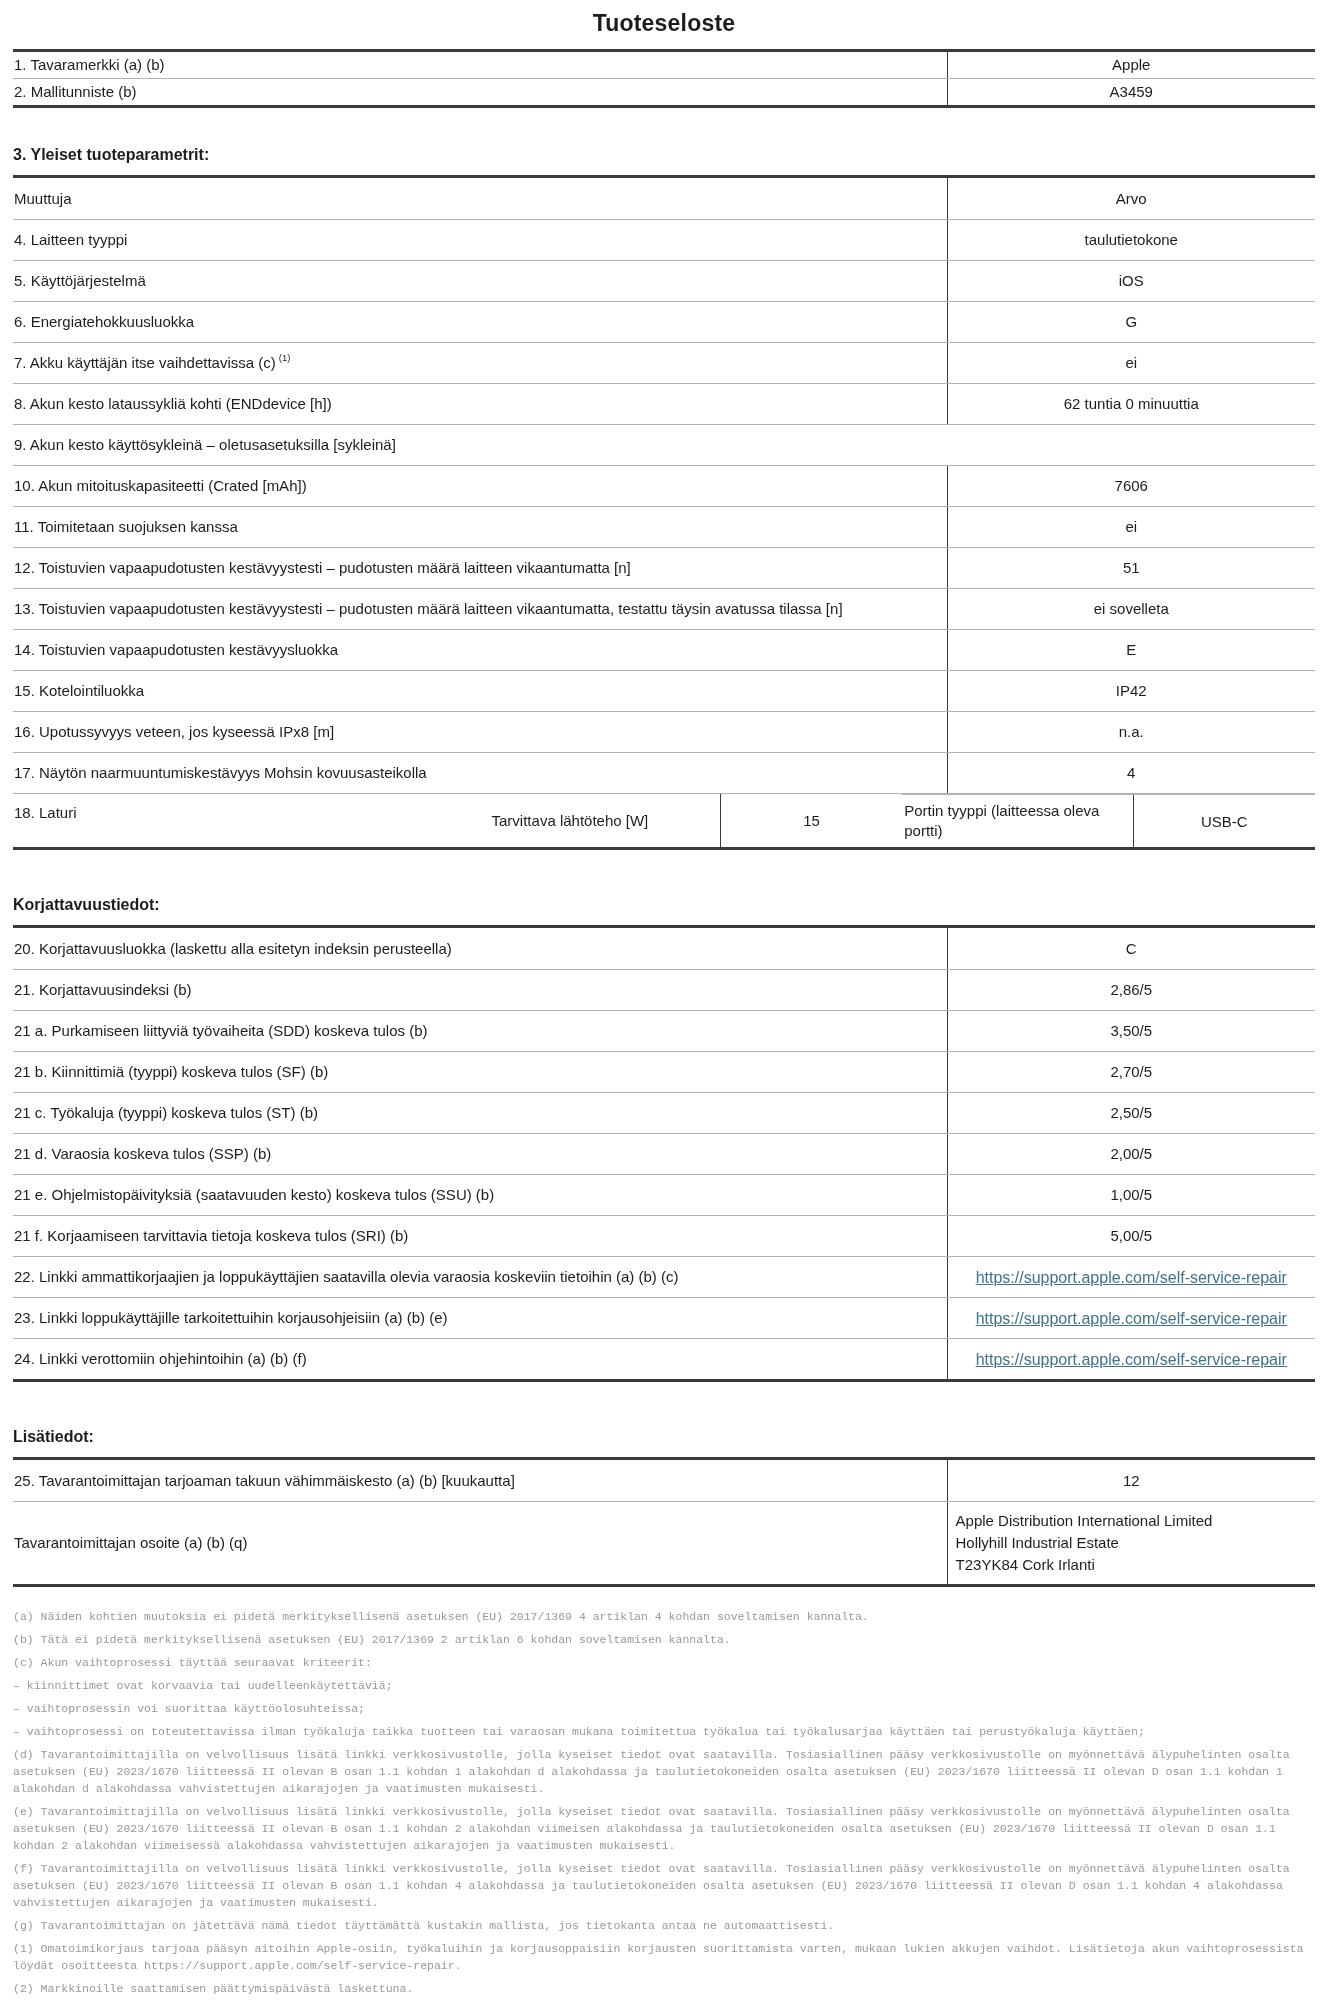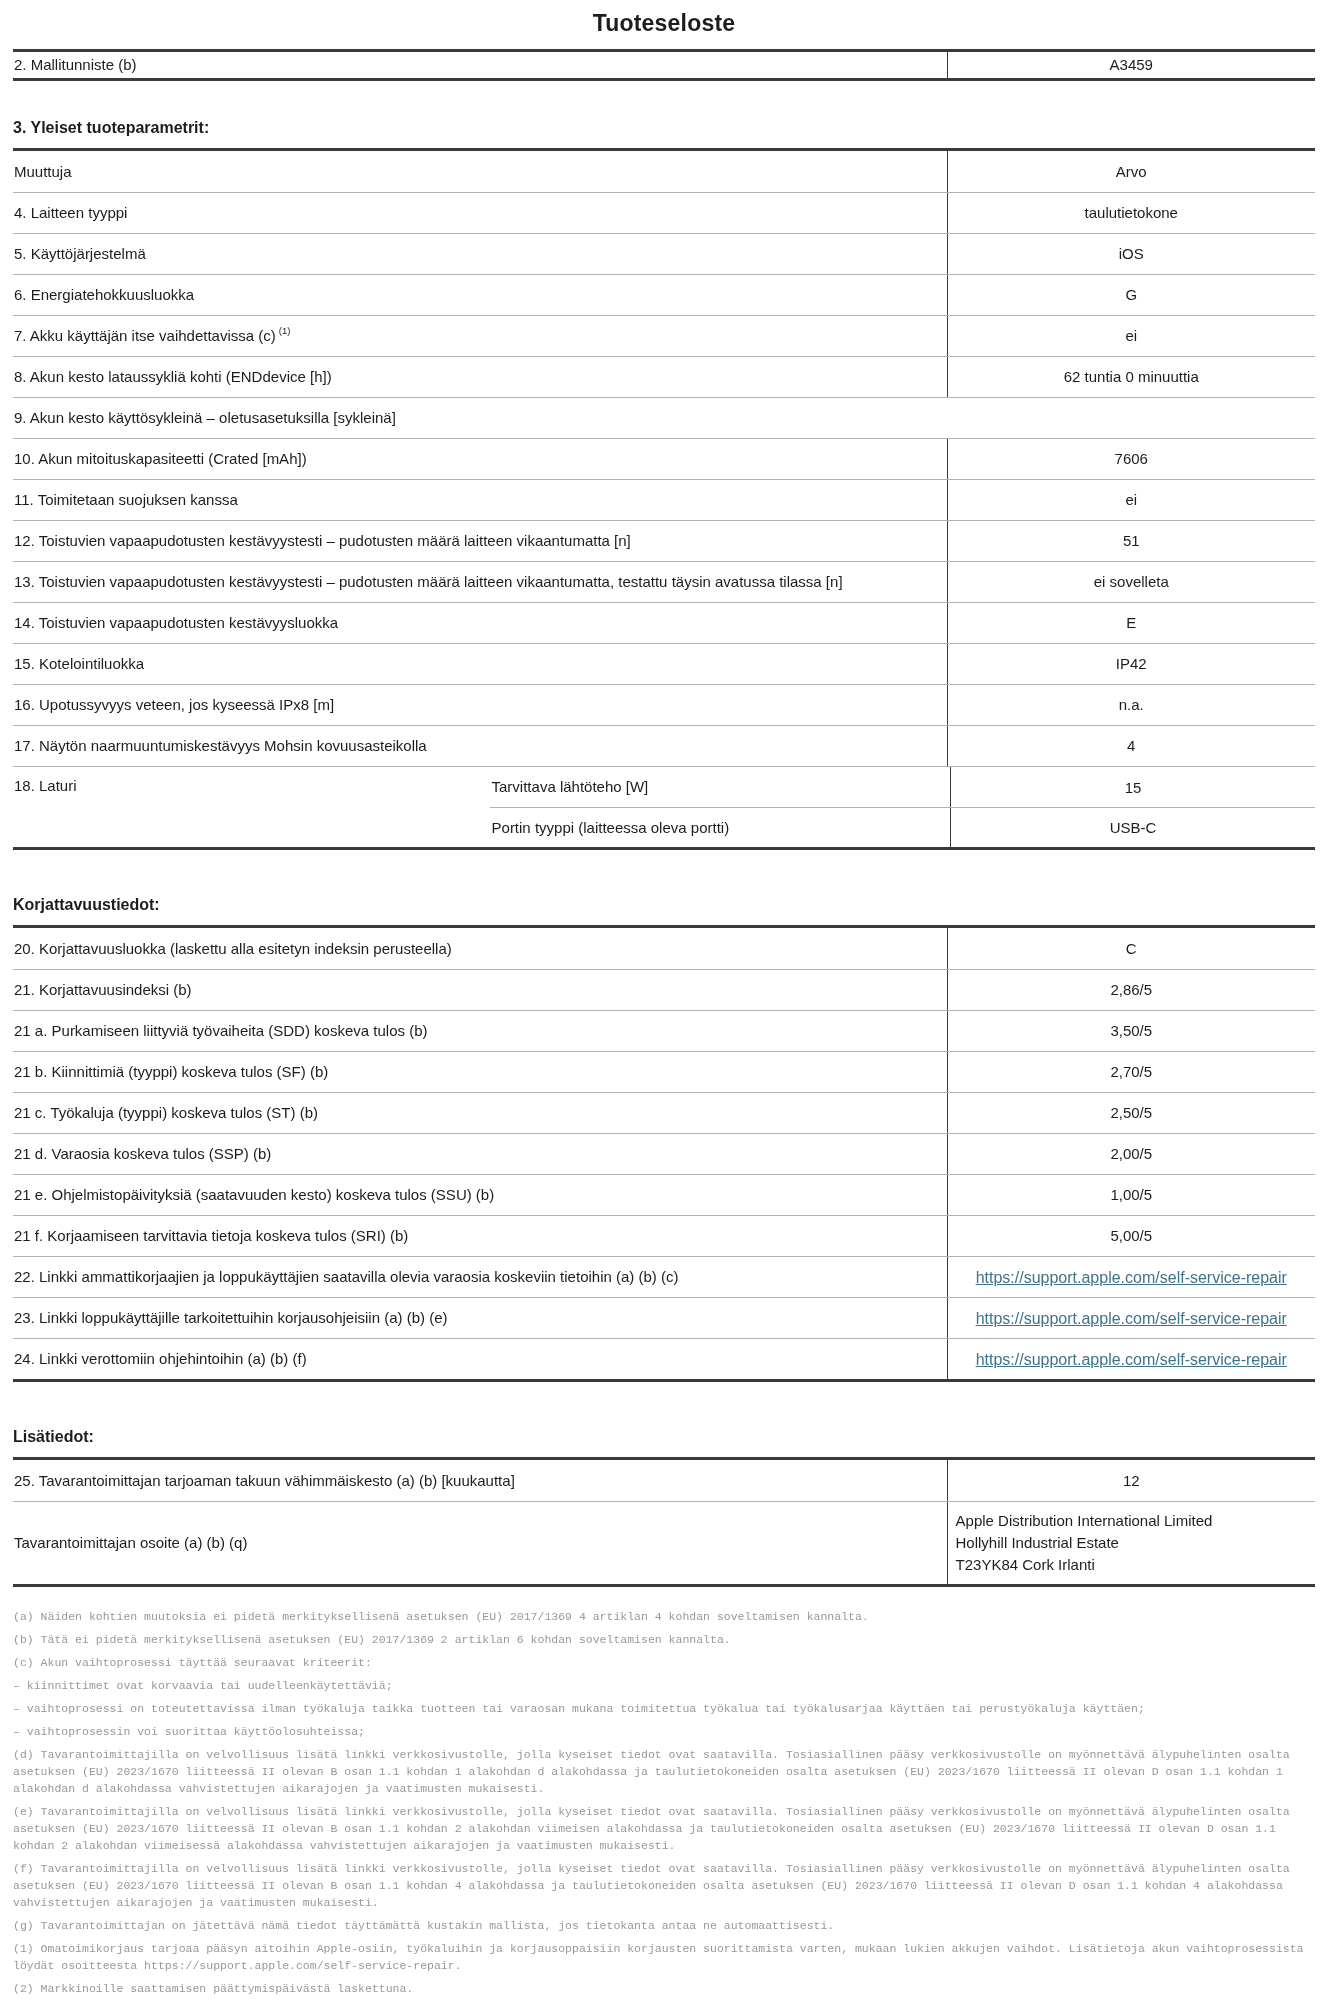--- a/index.html
+++ b/index.html
@@ -63,21 +63,21 @@
 
   
   .charger-lbl {
     width: 36.6%;
     padding: 6px 8px 6px 1px;
     font-size: 15px;
     display: flex;
     align-items: flex-start;
     padding-top: 10px;
   }
-  .charger-sub { width: 63.4%; display: flex; flex-direction: column; }
+  .charger-sub { width: 63.4%; display: flex; flex-direction: row; }
   .sub-row { display: flex; min-height: 40px; flex: 1; }
   .sub-row + .sub-row { border-top: 1px solid #b2b2b6; }
   .sub-lbl {
     width: 55.8%;
     font-size: 15px;
     line-height: 20px;
     padding: 6px 8px 6px 2px;
     display: flex; align-items: center;
   }
   .sub-val {
@@ -117,20 +117,24 @@
 </style>
 </head>
 <body>
 
 <div class="page">
 
   <h1 class="title">Tuoteseloste</h1>
 
   <div class="tbl tbl-id">
     <div class="row">
+      <div class="lbl">1. Tavaramerkki (a) (b)</div>
+      <div class="val">Apple</div>
+    </div>
+    <div class="row">
       <div class="lbl">2. Mallitunniste (b)</div>
       <div class="val">A3459</div>
     </div>
   </div>
 
   <h2 class="section-h first">3. Yleiset tuoteparametrit:</h2>
 
   <div class="tbl tbl-main">
     <div class="row">
       <div class="lbl">Muuttuja</div>
@@ -280,22 +284,22 @@
         <div>T23YK84 Cork Irlanti</div>
       </div>
     </div>
   </div>
 
   <div class="footnotes">
     <p>(a) Näiden kohtien muutoksia ei pidetä merkityksellisenä asetuksen (EU) 2017/1369 4 artiklan 4 kohdan soveltamisen kannalta.</p>
     <p>(b) Tätä ei pidetä merkityksellisenä asetuksen (EU) 2017/1369 2 artiklan 6 kohdan soveltamisen kannalta.</p>
     <p>(c) Akun vaihtoprosessi täyttää seuraavat kriteerit:</p>
     <p>– kiinnittimet ovat korvaavia tai uudelleenkäytettäviä;</p>
+    <p>– vaihtoprosessin voi suorittaa käyttöolosuhteissa;</p>
     <p>– vaihtoprosessi on toteutettavissa ilman työkaluja taikka tuotteen tai varaosan mukana toimitettua työkalua tai työkalusarjaa käyttäen tai perustyökaluja käyttäen;</p>
-    <p>– vaihtoprosessin voi suorittaa käyttöolosuhteissa;</p>
     <p>(d) Tavarantoimittajilla on velvollisuus lisätä linkki verkkosivustolle, jolla kyseiset tiedot ovat saatavilla. Tosiasiallinen pääsy verkkosivustolle on myönnettävä älypuhelinten osalta asetuksen (EU) 2023/1670 liitteessä II olevan B osan 1.1 kohdan 1 alakohdan d alakohdassa ja taulutietokoneiden osalta asetuksen (EU) 2023/1670 liitteessä II olevan D osan 1.1 kohdan 1 alakohdan d alakohdassa vahvistettujen aikarajojen ja vaatimusten mukaisesti.</p>
     <p>(e) Tavarantoimittajilla on velvollisuus lisätä linkki verkkosivustolle, jolla kyseiset tiedot ovat saatavilla. Tosiasiallinen pääsy verkkosivustolle on myönnettävä älypuhelinten osalta asetuksen (EU) 2023/1670 liitteessä II olevan B osan 1.1 kohdan 2 alakohdan viimeisen alakohdassa ja taulutietokoneiden osalta asetuksen (EU) 2023/1670 liitteessä II olevan D osan 1.1 kohdan 2 alakohdan viimeisessä alakohdassa vahvistettujen aikarajojen ja vaatimusten mukaisesti.</p>
     <p>(f) Tavarantoimittajilla on velvollisuus lisätä linkki verkkosivustolle, jolla kyseiset tiedot ovat saatavilla. Tosiasiallinen pääsy verkkosivustolle on myönnettävä älypuhelinten osalta asetuksen (EU) 2023/1670 liitteessä II olevan B osan 1.1 kohdan 4 alakohdassa ja taulutietokoneiden osalta asetuksen (EU) 2023/1670 liitteessä II olevan D osan 1.1 kohdan 4 alakohdassa vahvistettujen aikarajojen ja vaatimusten mukaisesti.</p>
     <p>(g) Tavarantoimittajan on jätettävä nämä tiedot täyttämättä kustakin mallista, jos tietokanta antaa ne automaattisesti.</p>
     <p>(1) Omatoimikorjaus tarjoaa pääsyn aitoihin Apple-osiin, työkaluihin ja korjausoppaisiin korjausten suorittamista varten, mukaan lukien akkujen vaihdot. Lisätietoja akun vaihtoprosessista löydät osoitteesta https://support.apple.com/self-service-repair.</p>
     <p>(2) Markkinoille saattamisen päättymispäivästä laskettuna.</p>
   </div>
 
 </div>
 

